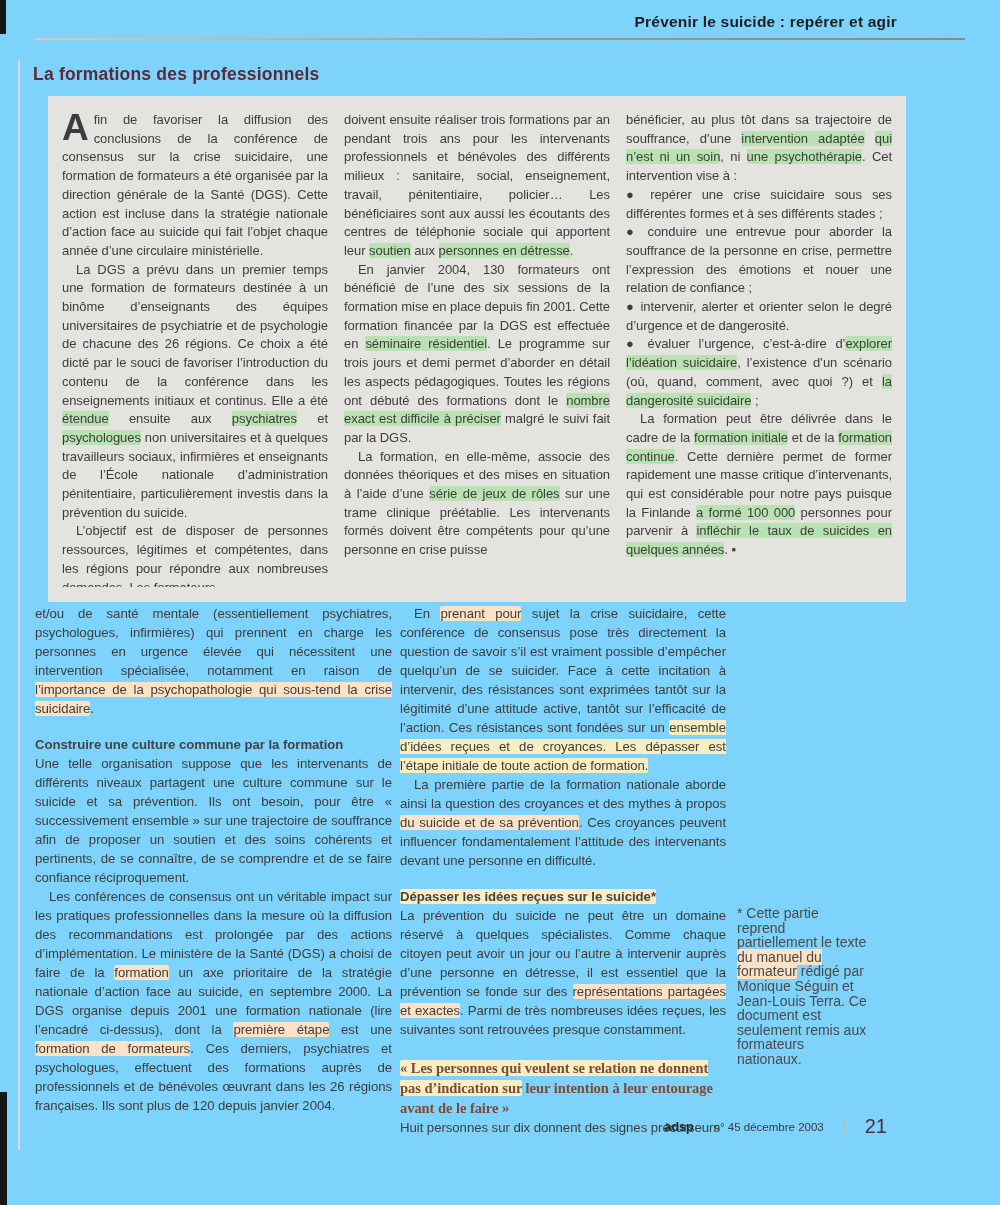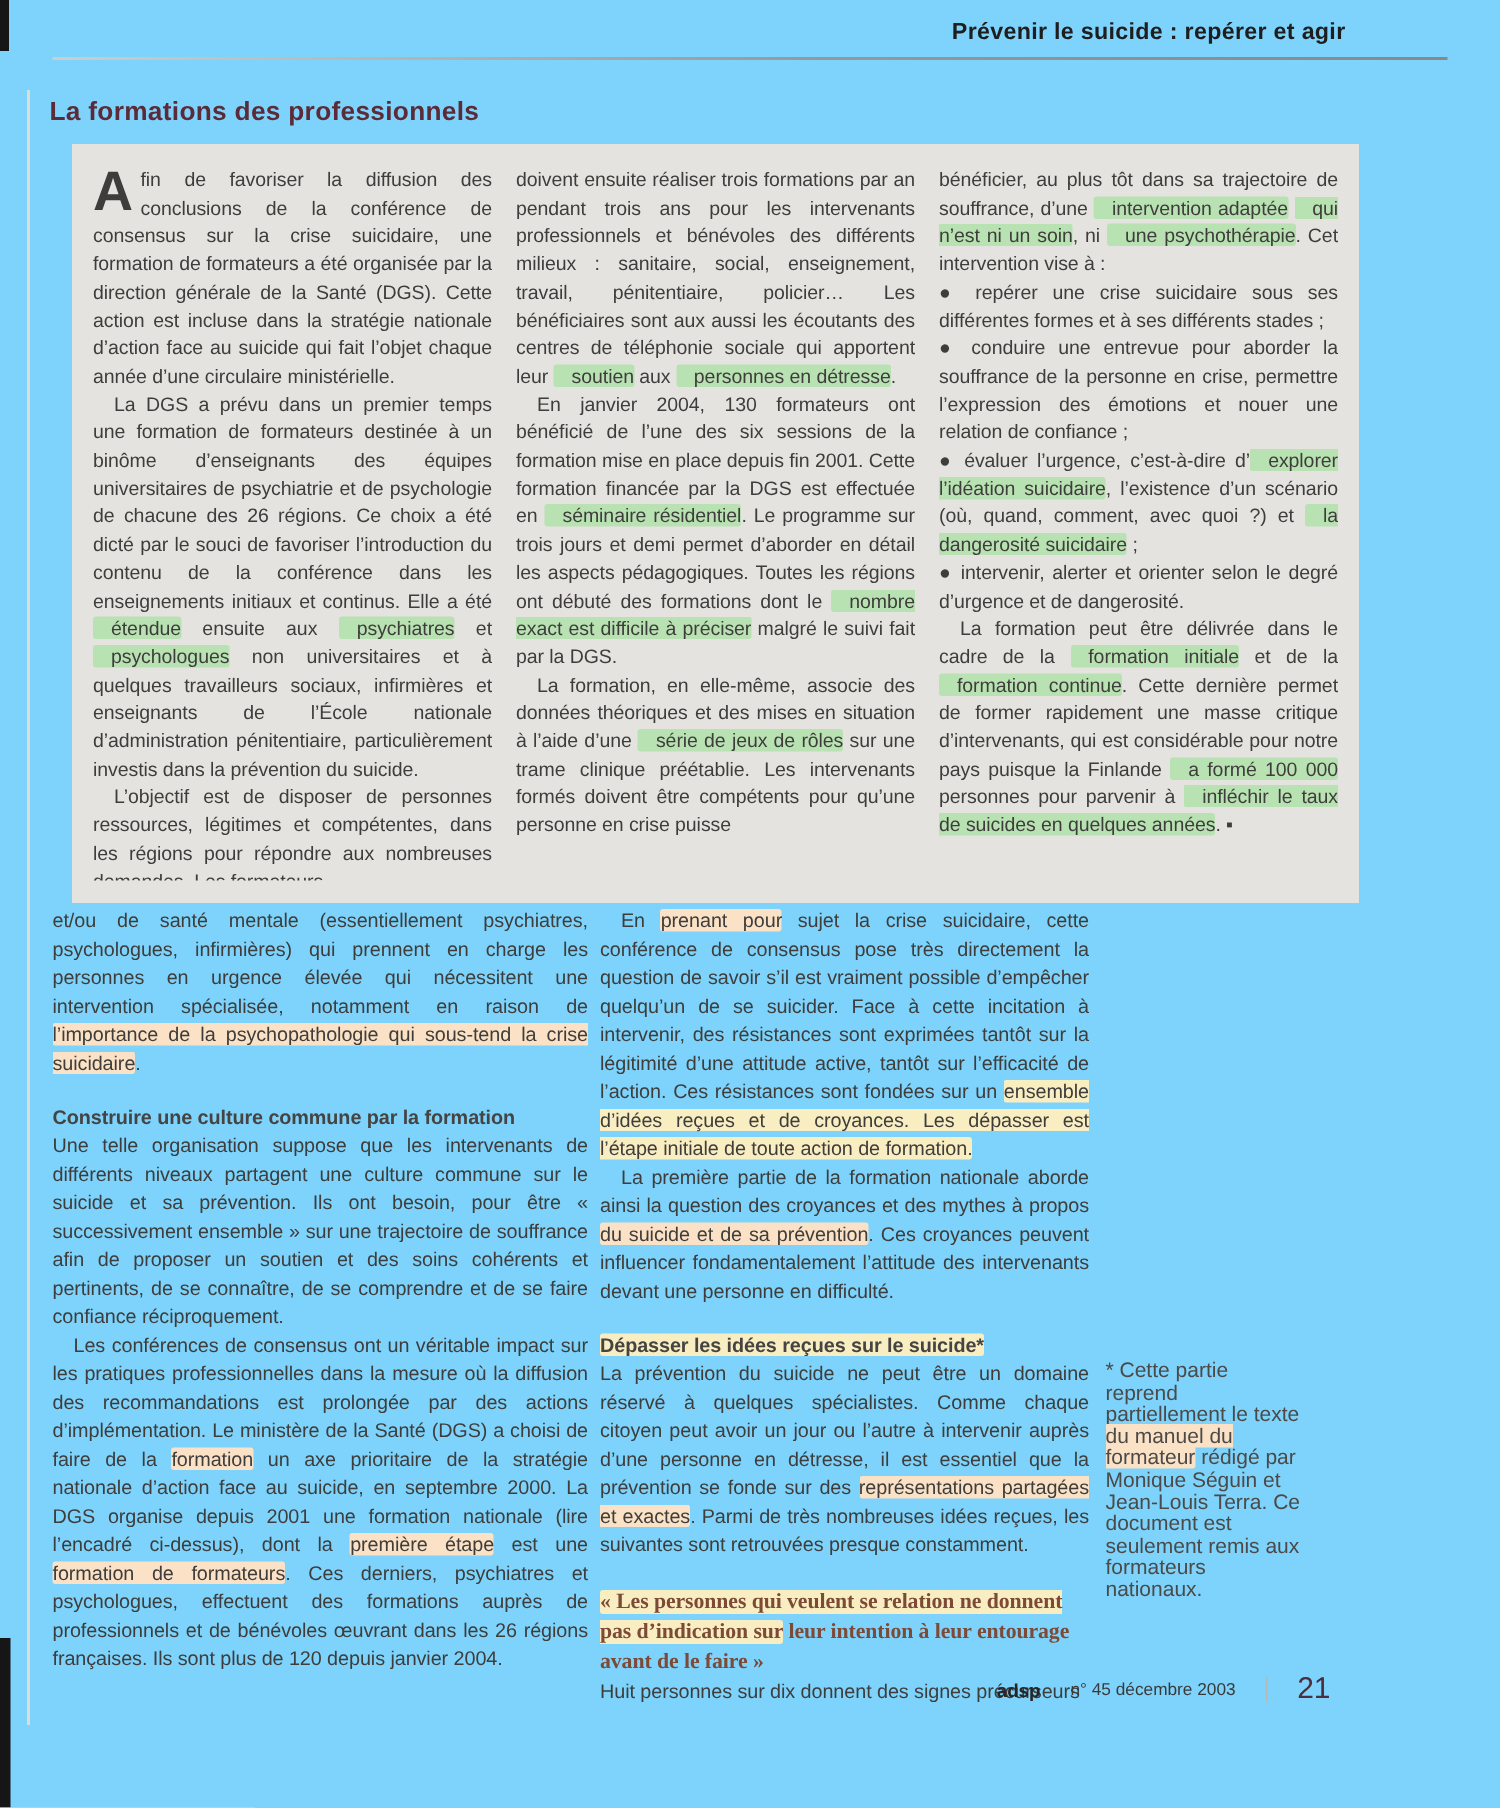--- a/index.html
+++ b/index.html
@@ -27,21 +27,21 @@
 
   .box{position:absolute;left:48px;top:96px;width:858px;height:506px;background:var(--box-bg);box-sizing:border-box;padding:15px 14px;display:flex;gap:16px;}
   .box-col{flex:1;font-size:13px;line-height:18.7px;text-align:justify;color:var(--ink);letter-spacing:-.05px;overflow:hidden;}
 
   .blk{margin:0;}
   .blk.indent{text-indent:14px;}
   .blk.h{margin:17px 0 0 0;font-size:13.2px;font-weight:bold;color:#454442;text-align:left;}
   .blk.quote{margin:19px 0 0 0;font-family:"Liberation Serif",serif;font-weight:bold;font-size:14.5px;line-height:20px;color:var(--quote);text-align:left;}
   .dropcap{float:left;font-size:37px;line-height:30px;font-weight:bold;padding:2px 5px 0 0;color:var(--ink);}
 
-  .hl-g{background:var(--hl-g);border-radius:2px;padding-left:12px;}
+  .hl-g{background:var(--hl-g);border-radius:2px;}
   .hl-p{background:var(--hl-p);border-radius:2px;}
   .hl-y{background:var(--hl-y);border-radius:2px;}
 
   .lower-left{position:absolute;left:35px;top:604px;width:357px;font-size:13.2px;line-height:19px;text-align:justify;color:var(--ink);letter-spacing:-.05px;}
   .lower-right{position:absolute;left:400px;top:604px;width:326px;font-size:13.2px;line-height:19px;text-align:justify;color:var(--ink);letter-spacing:-.05px;}
 
   .margin-note{position:absolute;left:737px;top:876px;width:130px;font-size:14px;line-height:14.6px;color:#4b4a48;text-align:left;margin-top:30px;}
   .margin-note .blk{text-align:left;}
 
   .footer{position:absolute;top:1115px;right:113px;display:flex;align-items:center;gap:20px;}
@@ -71,22 +71,22 @@
       </div>
     <div class="box-col">
         <p class="blk"><span>doivent ensuite réaliser trois formations par an pendant trois ans pour les intervenants professionnels et bénévoles des différents milieux : sanitaire, social, enseignement, travail, pénitentiaire, policier… Les bénéficiaires sont aux aussi les écoutants des centres de téléphonie sociale qui apportent leur </span><span class="hl-g">soutien</span><span> aux </span><span class="hl-g">personnes en détresse</span><span>.</span></p>
         <p class="blk indent"><span>En janvier 2004, 130 formateurs ont bénéficié de l’une des six sessions de la formation mise en place depuis fin 2001. Cette formation financée par la DGS est effectuée en </span><span class="hl-g">séminaire résidentiel</span><span>. Le programme sur trois jours et demi permet d’aborder en détail les aspects pédagogiques. Toutes les régions ont débuté des formations dont le </span><span class="hl-g">nombre exact est difficile à préciser</span><span> malgré le suivi fait par la DGS.</span></p>
         <p class="blk indent"><span>La formation, en elle-même, associe des données théoriques et des mises en situation à l’aide d’une </span><span class="hl-g">série de jeux de rôles</span><span> sur une trame clinique préétablie. Les intervenants formés doivent être compétents pour qu’une personne en crise puisse</span></p>
       </div>
     <div class="box-col">
         <p class="blk"><span>bénéficier, au plus tôt dans sa trajectoire de souffrance, d’une </span><span class="hl-g">intervention adaptée</span><span> </span><span class="hl-g">qui n’est ni un soin</span><span>, ni </span><span class="hl-g">une psychothérapie</span><span>. Cet intervention vise à :</span></p>
         <p class="blk"><span>● repérer une crise suicidaire sous ses différentes formes et à ses différents stades ;</span></p>
         <p class="blk"><span>● conduire une entrevue pour aborder la souffrance de la personne en crise, permettre l’expression des émotions et nouer une relation de confiance ;</span></p>
+        <p class="blk"><span>● intervenir, alerter et orienter selon le degré d’urgence et de dangerosité.</span></p>
         <p class="blk"><span>● évaluer l’urgence, c’est-à-dire d’</span><span class="hl-g">explorer l’idéation suicidaire</span><span>, l’existence d’un scénario (où, quand, comment, avec quoi ?) et </span><span class="hl-g">la dangerosité suicidaire</span><span> ;</span></p>
-        <p class="blk"><span>● intervenir, alerter et orienter selon le degré d’urgence et de dangerosité.</span></p>
         <p class="blk indent"><span>La formation peut être délivrée dans le cadre de la </span><span class="hl-g">formation initiale</span><span> et de la </span><span class="hl-g">formation continue</span><span>. Cette dernière permet de former rapidement une masse critique d’intervenants, qui est considérable pour notre pays puisque la Finlande </span><span class="hl-g">a formé 100 000</span><span> personnes pour parvenir à </span><span class="hl-g">infléchir le taux de suicides en quelques années</span><span>. ▪</span></p>
       </div>
   </div>
 
   <div class="lower-left">
       <p class="blk"><span>et/ou de santé mentale (essentiellement psychiatres, psychologues, infirmières) qui prennent en charge les personnes en urgence élevée qui nécessitent une intervention spécialisée, notamment en raison de </span><span class="hl-p">l’importance de la psychopathologie qui sous-tend la crise suicidaire</span><span>.</span></p>
       <h3 class="blk h"><span>Construire une culture commune par la formation</span></h3>
       <p class="blk"><span>Une telle organisation suppose que les intervenants de différents niveaux partagent une culture commune sur le suicide et sa prévention. Ils ont besoin, pour être « successivement ensemble » sur une trajectoire de souffrance afin de proposer un soutien et des soins cohérents et pertinents, de se connaître, de se comprendre et de se faire confiance réciproquement.</span></p>
       <p class="blk indent"><span>Les conférences de consensus ont un véritable impact sur les pratiques professionnelles dans la mesure où la diffusion des recommandations est prolongée par des actions d’implémentation. Le ministère de la Santé (DGS) a choisi de faire de la </span><span class="hl-p">formation</span><span> un axe prioritaire de la stratégie nationale d’action face au suicide, en septembre 2000. La DGS organise depuis 2001 une formation nationale (lire l’encadré ci-dessus), dont la </span><span class="hl-p">première étape</span><span> est une </span><span class="hl-p">formation de formateurs</span><span>. Ces derniers, psychiatres et psychologues, effectuent des formations auprès de professionnels et de bénévoles œuvrant dans les 26 régions françaises. Ils sont plus de 120 depuis janvier 2004.</span></p>
     </div>

